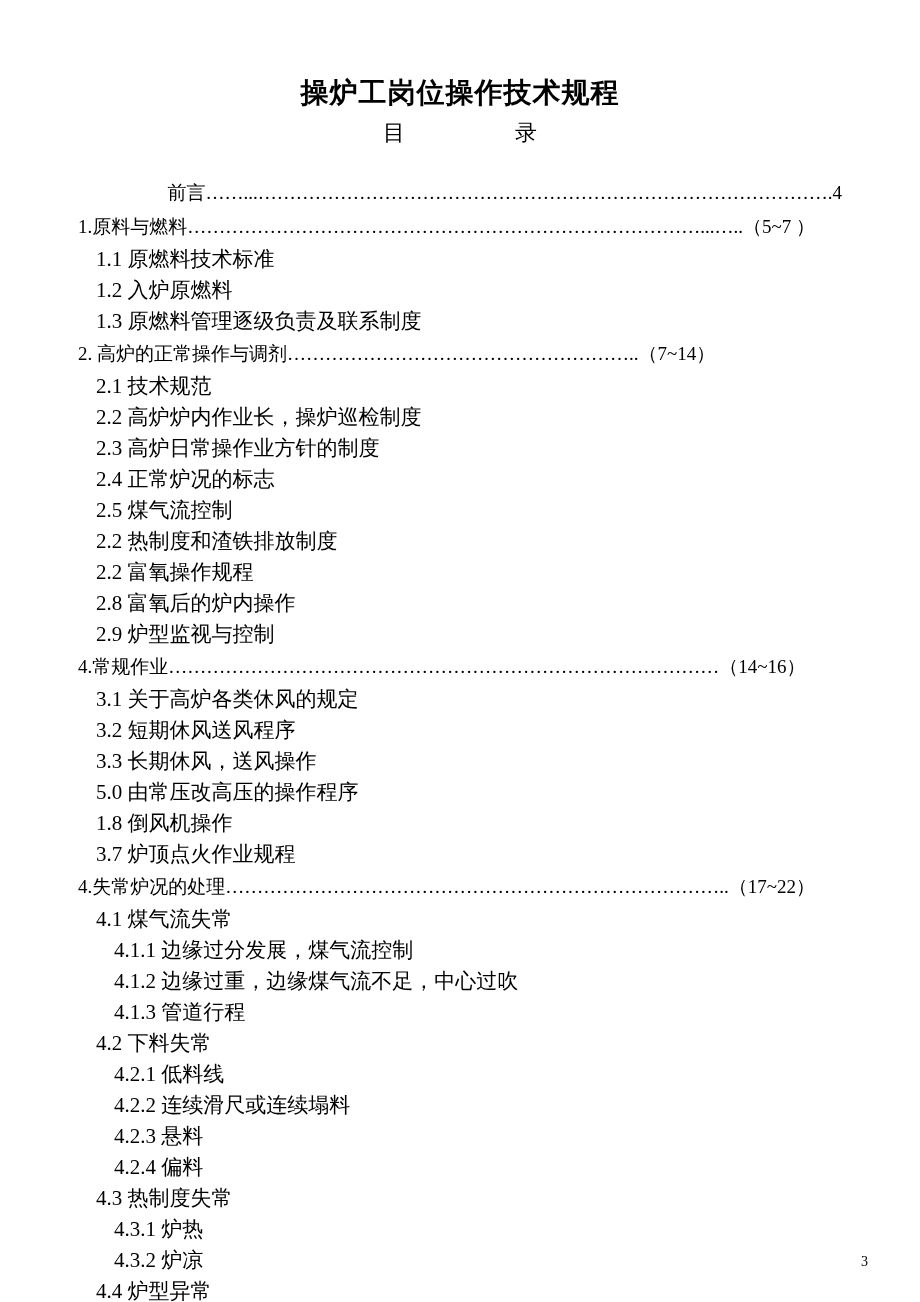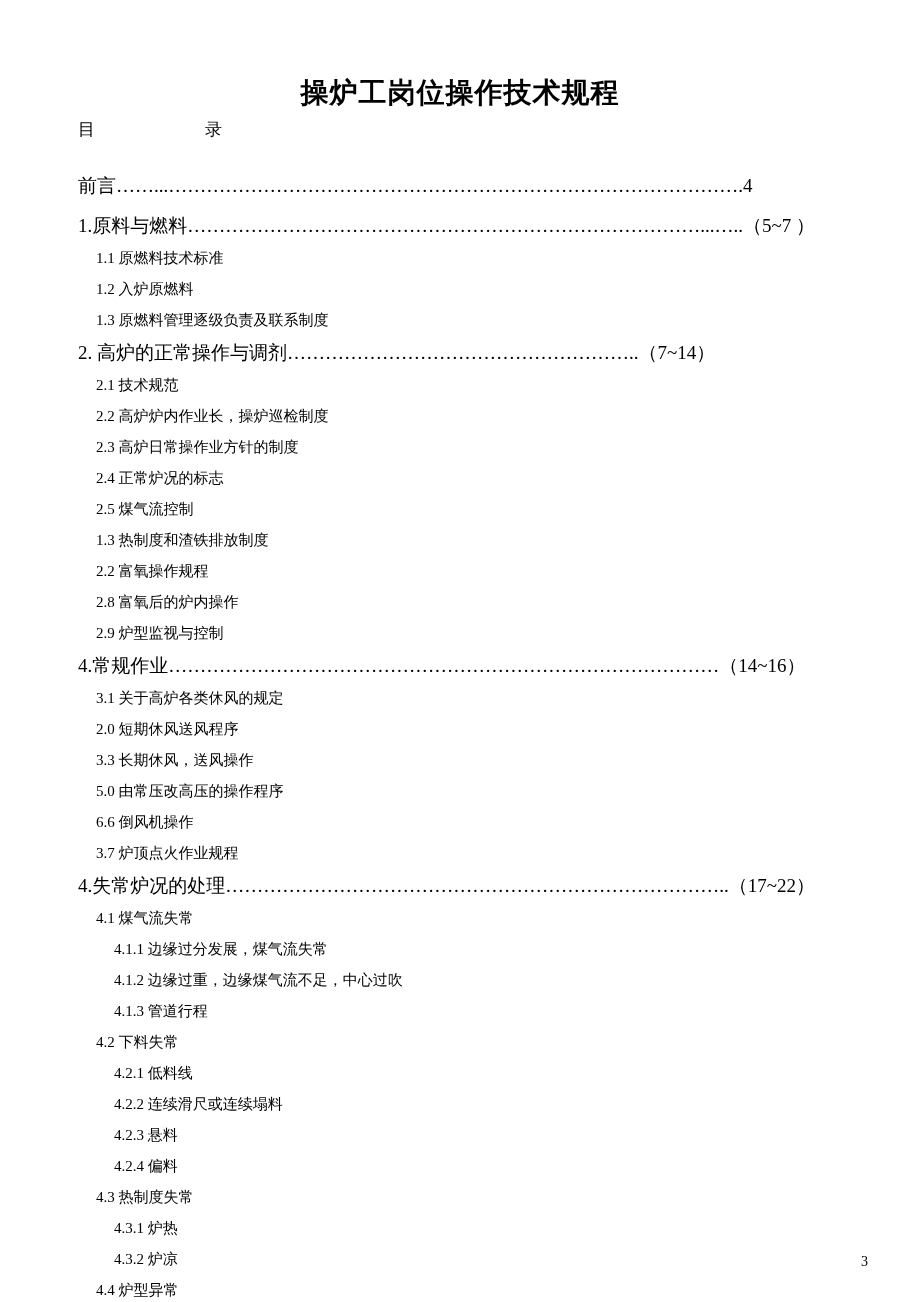--- a/index.html
+++ b/index.html
@@ -18,38 +18,40 @@
     width: 920px;
   }
   .title {
     text-align: center;
     font-size: 28px;
     font-weight: bold;
     margin: 14px 0 6px 0;
     letter-spacing: 1px;
   }
   .subtitle {
-    font-size: 17px;
+    text-align: center;
+    font-size: 22px;
     margin: 0 0 28px 0;
   }
   .subtitle .gap { display:inline-block; width:110px; }
   .toc-row {
-    font-size: 15px;
+    font-size: 21px;
     line-height: 31px;
     white-space: nowrap;
     overflow: hidden;
   }
   .top-row {
     font-size: 19px;
     line-height: 34px;
   }
   .preface-row {
     font-size: 19px;
     line-height: 34px;
-    margin-bottom: 6px;
+    margin-bottom: 0;
+    text-align: right;
   }
   .lvl1 { padding-left: 0; }
   .lvl2 { padding-left: 18px; }
   .lvl3 { padding-left: 36px; }
   .dots {
     letter-spacing: 0;
   }
   .right {
     display: inline-block;
   }
@@ -75,34 +77,34 @@
       <div class="toc-row top-row lvl1"><span>1.原料与燃料</span><span class="dots">………………………………………………………………………...…..</span><span class="right">（5~7 ）</span></div>
       <div class="toc-row lvl2"><span>1.1 原燃料技术标准</span></div>
       <div class="toc-row lvl2"><span>1.2 入炉原燃料</span></div>
       <div class="toc-row lvl2"><span>1.3 原燃料管理逐级负责及联系制度</span></div>
       <div class="toc-row top-row lvl1"><span>2.  高炉的正常操作与调剂</span><span class="dots">………………………………………………..</span><span class="right">（7~14）</span></div>
       <div class="toc-row lvl2"><span>2.1 技术规范</span></div>
       <div class="toc-row lvl2"><span>2.2 高炉炉内作业长，操炉巡检制度</span></div>
       <div class="toc-row lvl2"><span>2.3 高炉日常操作业方针的制度</span></div>
       <div class="toc-row lvl2"><span>2.4 正常炉况的标志</span></div>
       <div class="toc-row lvl2"><span>2.5 煤气流控制</span></div>
-      <div class="toc-row lvl2"><span>1.3 热制度和渣铁排放制度</span></div>
+      <div class="toc-row lvl2"><span>2.2 热制度和渣铁排放制度</span></div>
       <div class="toc-row lvl2"><span>2.2 富氧操作规程</span></div>
       <div class="toc-row lvl2"><span>2.8 富氧后的炉内操作</span></div>
       <div class="toc-row lvl2"><span>2.9 炉型监视与控制</span></div>
       <div class="toc-row top-row lvl1"><span>4.常规作业</span><span class="dots">……………………………………………………………………………</span><span class="right">（14~16）</span></div>
       <div class="toc-row lvl2"><span>3.1 关于高炉各类休风的规定</span></div>
-      <div class="toc-row lvl2"><span>2.0 短期休风送风程序</span></div>
+      <div class="toc-row lvl2"><span>3.2 短期休风送风程序</span></div>
       <div class="toc-row lvl2"><span>3.3 长期休风，送风操作</span></div>
       <div class="toc-row lvl2"><span>5.0 由常压改高压的操作程序</span></div>
-      <div class="toc-row lvl2"><span>6.6 倒风机操作</span></div>
+      <div class="toc-row lvl2"><span>1.8 倒风机操作</span></div>
       <div class="toc-row lvl2"><span>3.7 炉顶点火作业规程</span></div>
       <div class="toc-row top-row lvl1"><span>4.失常炉况的处理</span><span class="dots">……………………………………………………………………..</span><span class="right">（17~22）</span></div>
       <div class="toc-row lvl2"><span>4.1 煤气流失常</span></div>
-      <div class="toc-row lvl3"><span>4.1.1 边缘过分发展，煤气流失常</span></div>
+      <div class="toc-row lvl3"><span>4.1.1 边缘过分发展，煤气流控制</span></div>
       <div class="toc-row lvl3"><span>4.1.2 边缘过重，边缘煤气流不足，中心过吹</span></div>
       <div class="toc-row lvl3"><span>4.1.3 管道行程</span></div>
       <div class="toc-row lvl2"><span>4.2 下料失常</span></div>
       <div class="toc-row lvl3"><span>4.2.1 低料线</span></div>
       <div class="toc-row lvl3"><span>4.2.2 连续滑尺或连续塌料</span></div>
       <div class="toc-row lvl3"><span>4.2.3 悬料</span></div>
       <div class="toc-row lvl3"><span>4.2.4 偏料</span></div>
       <div class="toc-row lvl2"><span>4.3 热制度失常</span></div>
       <div class="toc-row lvl3"><span>4.3.1 炉热</span></div>
       <div class="toc-row lvl3"><span>4.3.2 炉凉</span></div>

